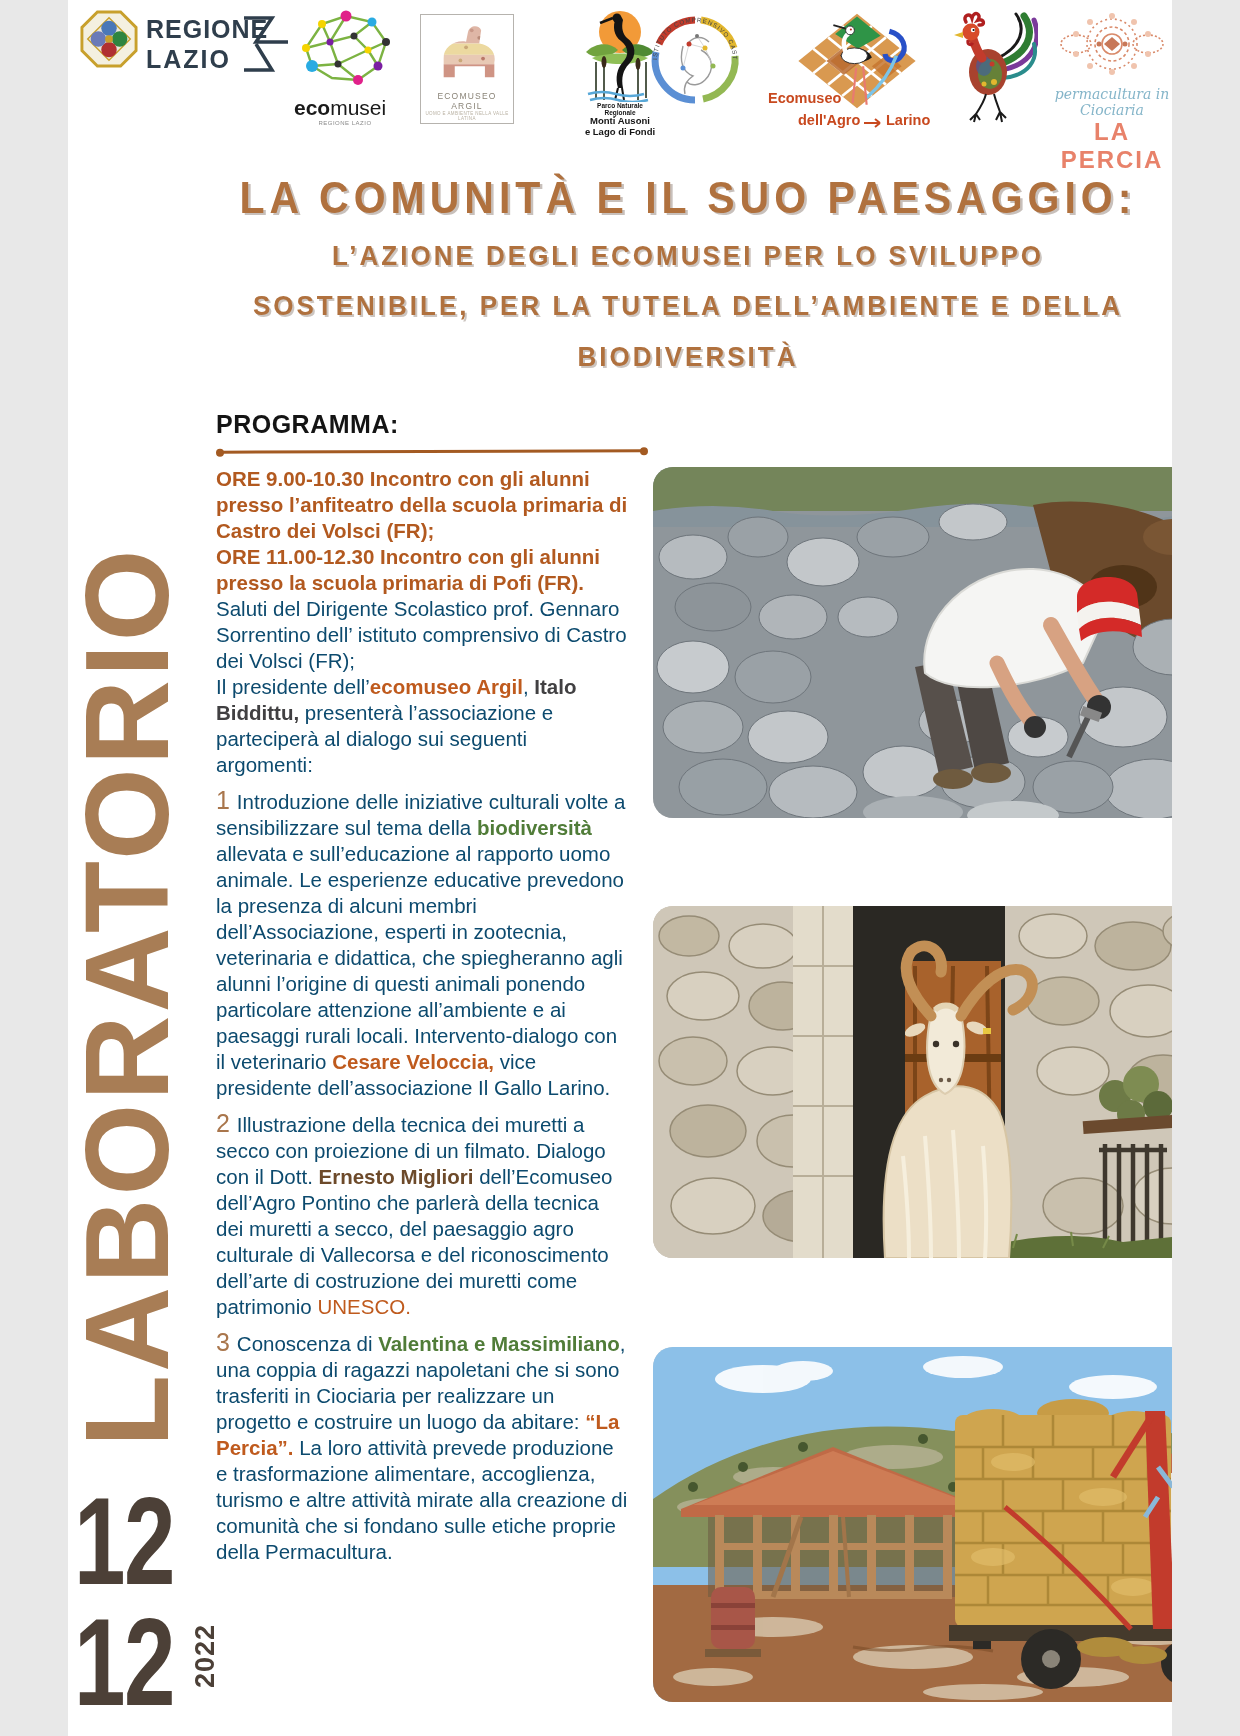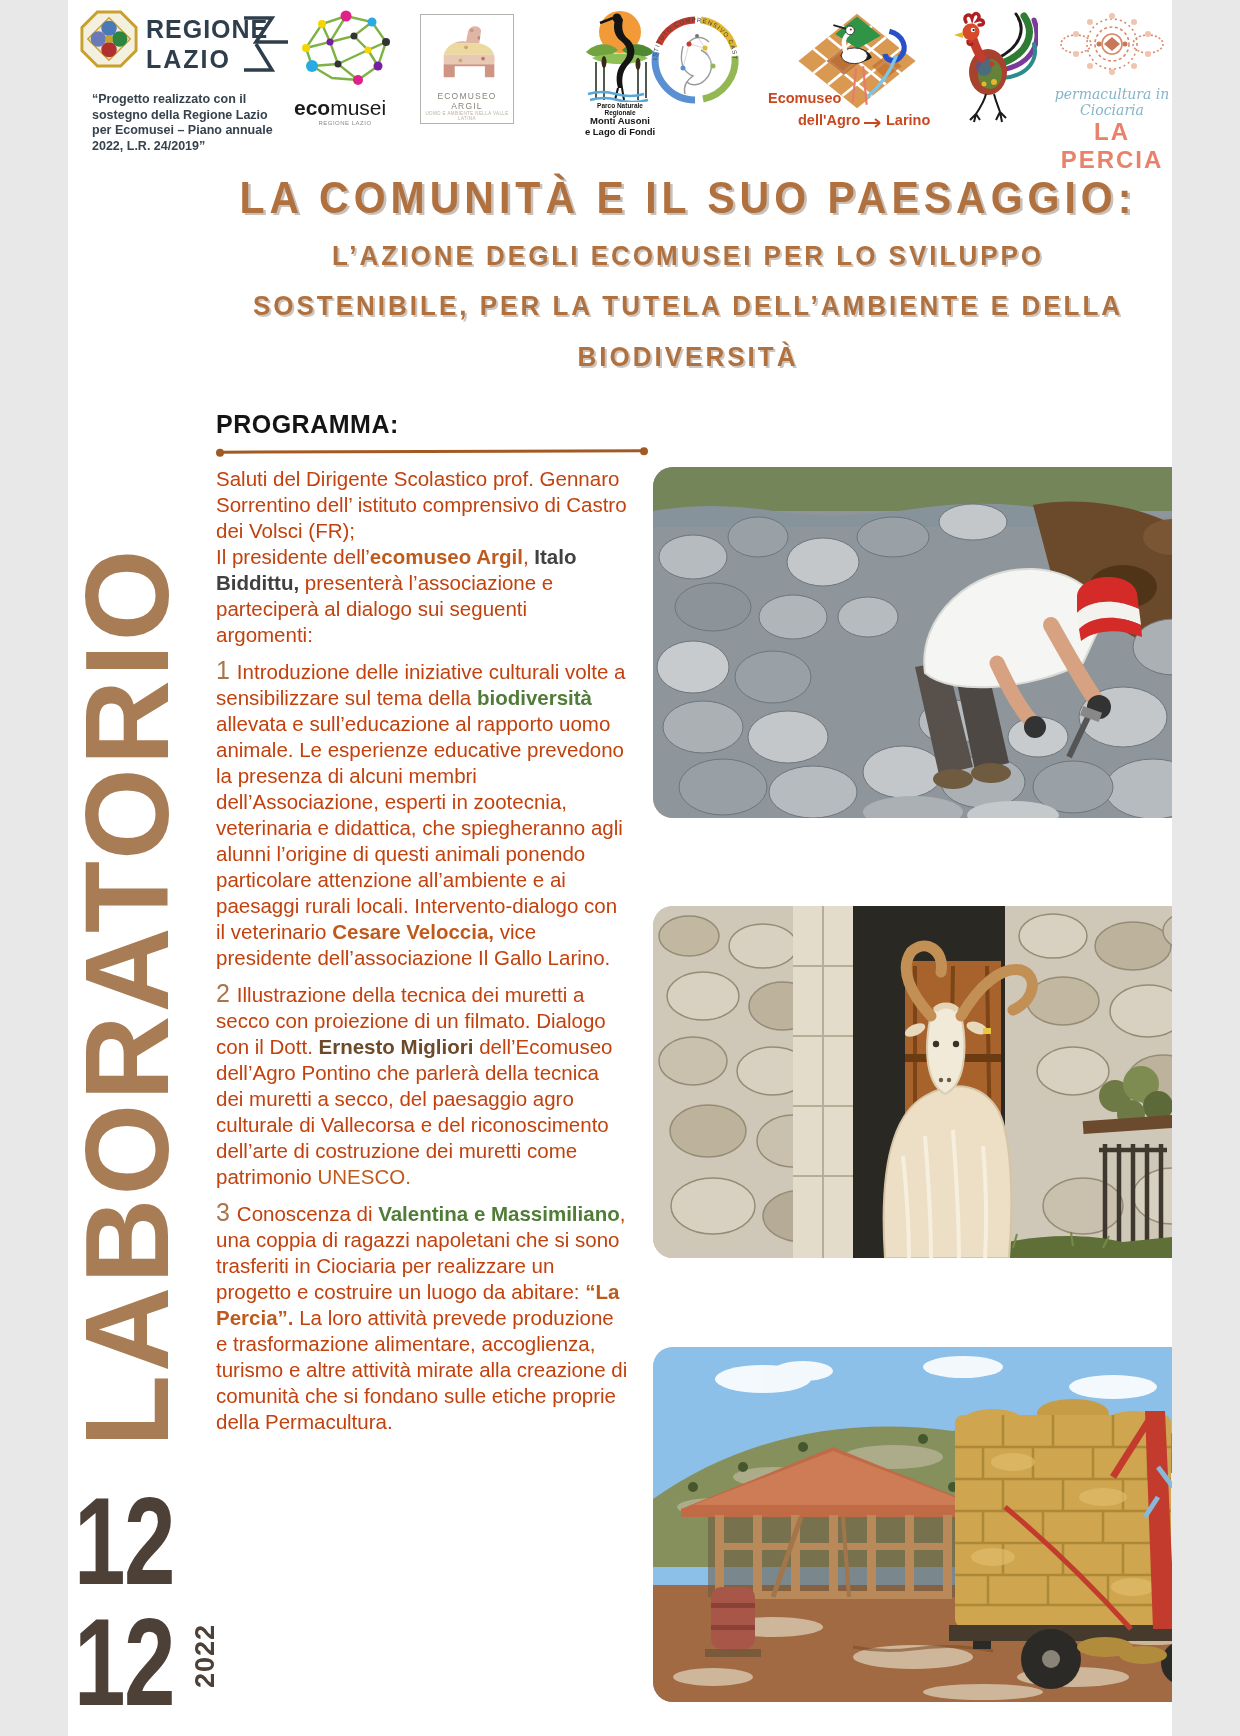--- a/index.html
+++ b/index.html
@@ -39,21 +39,21 @@
   #deco-line::before,#deco-line::after{content:"";position:absolute;top:-2.5px;width:8px;height:8px;
              border-radius:50%;background:#a35a22;}
   #deco-line::before{left:-3px;}
   #deco-line::after{right:-3px;}
 
   
   #body-col{left:148px;top:466px;width:412px;height:1250px;overflow:hidden;
             font-size:20.5px;line-height:26px;color:#58595b;}
   #body-col p{margin:0;white-space:pre-wrap;}
   #body-col p.item{margin-top:9px;}
-  .seg-plain{color:#c2410c;text-align:center;}
+  .seg-plain{color:#0c4a6e;text-align:center;}
   .seg-schedule{color:#b2591f;font-weight:bold;}
   .seg-orange-bold{color:#bf5a1d;font-weight:bold;}
   .seg-dark-bold{color:#414042;font-weight:bold;}
   .seg-green-bold{color:#507c38;font-weight:bold;}
   .seg-brown-bold{color:#6d4a2a;font-weight:bold;}
   .seg-orange-italic{color:#bf5a1d;}
   .seg-num{color:#a9764c;font-size:25px;}
 
   
   #laboratorio{left:-2px;top:1447px;width:1000px;height:122px;transform:rotate(-90deg);
@@ -89,21 +89,20 @@
         <circle cx="30" cy="41" r="8" fill="#b03030"></circle>
         <circle cx="19" cy="30" r="8" fill="#6a7ab8"></circle>
         <circle cx="30" cy="30" r="4" fill="#c8a02c"></circle>
       </svg>
       <svg class="abs" style="left:66px;top:6px;" width="144" height="60" viewBox="0 0 144 60">
         <text x="2" y="24" font-size="25" font-weight="bold" fill="#2f3e4c" letter-spacing="1">REGIONE</text>
         <text x="2" y="54" font-size="25" font-weight="bold" fill="#2f3e4c" letter-spacing="2">LAZIO</text>
         <path d="M100,4 L128,4 L112,28 L144,28" stroke="#2f3e4c" stroke-width="3.5" fill="none"></path>
         <path d="M100,56 L128,56 L112,30" stroke="#2f3e4c" stroke-width="3.5" fill="none"></path>
       </svg>
-      <div class="logo-caption">“Progetto realizzato con il sostegno della Regione Lazio per Ecomusei – Piano annuale 2022, L.R. 24/2019”</div>
     </div>
 
     <div class="abs" style="left:226px;top:8px;width:102px;height:126px;">
       <svg width="102" height="84" viewBox="0 0 102 84">
         <g stroke="#7cb342" stroke-width="2.4" fill="none">
           <path d="M12,40 L28,16 L52,8 L78,14 L92,34 L84,58 L64,72 L38,70 L18,58 Z"></path>
           <path d="M12,40 L36,34 L52,8 M36,34 L60,28 L78,14 M60,28 L74,42 L92,34 M74,42 L84,58 M36,34 L44,56 L64,72 M44,56 L18,58 M44,56 L74,42 M28,16 L36,34"></path>
         </g>
         <circle cx="52" cy="8" r="5.5" fill="#e0218a"></circle>
         <circle cx="28" cy="16" r="4" fill="#f5d400"></circle>
@@ -294,20 +293,22 @@
   <div class="abs" id="title1">LA COMUNITÀ E IL SUO PAESAGGIO:</div>
   <div class="abs" id="subtitle">
     <div>L’AZIONE DEGLI ECOMUSEI PER LO SVILUPPO</div>
     <div>SOSTENIBILE, PER LA TUTELA DELL’AMBIENTE E DELLA</div>
     <div>BIODIVERSITÀ</div>
   </div>
 
   <div class="abs" id="program-heading">PROGRAMMA:</div>
   <div class="abs" id="deco-line"></div>
   <div class="abs" id="body-col">
+      <p><span class="seg-schedule">ORE 9.00-10.30 Incontro con gli alunni presso l’anfiteatro della scuola primaria di Castro dei Volsci (FR);
+ORE 11.00-12.30 Incontro con gli alunni presso la scuola primaria di Pofi (FR).</span></p>
       <p><span class="seg-plain">Saluti del Dirigente Scolastico prof. Gennaro Sorrentino dell’ istituto comprensivo di Castro dei Volsci (FR);
 Il presidente dell’</span><span class="seg-orange-bold">ecomuseo Argil</span><span class="seg-plain">, </span><span class="seg-dark-bold">Italo Biddittu,</span><span class="seg-plain"> presenterà l’associazione e parteciperà al dialogo sui seguenti argomenti:</span></p>
       <p class="item"><span class="seg-num">1 </span><span class="seg-plain">Introduzione delle iniziative culturali volte a sensibilizzare sul tema della </span><span class="seg-green-bold">biodiversità</span><span class="seg-plain"> allevata e sull’educazione al rapporto uomo animale. Le esperienze educative prevedono la presenza di alcuni membri dell’Associazione, esperti in zootecnia, veterinaria e didattica, che spiegheranno agli alunni l’origine di questi animali ponendo particolare attenzione all’ambiente e ai paesaggi rurali locali. Intervento-dialogo con il veterinario </span><span class="seg-orange-bold">Cesare Veloccia,</span><span class="seg-plain"> vice presidente dell’associazione Il Gallo Larino.</span></p>
       <p class="item"><span class="seg-num">2 </span><span class="seg-plain">Illustrazione della tecnica dei muretti a secco con proiezione di un filmato. Dialogo con il Dott. </span><span class="seg-brown-bold">Ernesto Migliori</span><span class="seg-plain"> dell’Ecomuseo dell’Agro Pontino che parlerà della tecnica dei muretti a secco, del paesaggio agro culturale di Vallecorsa e del riconoscimento dell’arte di costruzione dei muretti come patrimonio </span><span class="seg-orange-italic">UNESCO.</span></p>
       <p class="item"><span class="seg-num">3 </span><span class="seg-plain">Conoscenza di </span><span class="seg-green-bold">Valentina e Massimiliano</span><span class="seg-plain">, una coppia di ragazzi napoletani che si sono trasferiti in Ciociaria per realizzare un progetto e costruire un luogo da abitare: </span><span class="seg-orange-bold">“La Percia”.</span><span class="seg-plain"> La loro attività prevede produzione e trasformazione alimentare, accoglienza, turismo e altre attività mirate alla creazione di comunità che si fondano sulle etiche proprie della Permacultura.</span></p>
     </div>
 
   <div class="abs" id="laboratorio">LABORATORIO</div>
   <div class="abs bigdate" id="date1">12</div>
   <div class="abs bigdate" id="date2">12</div>

